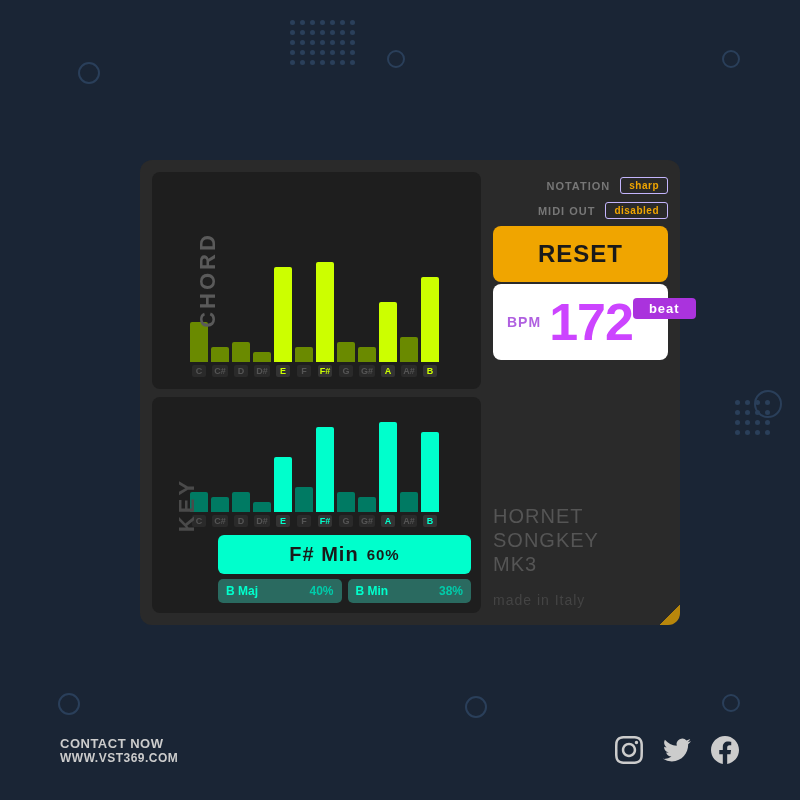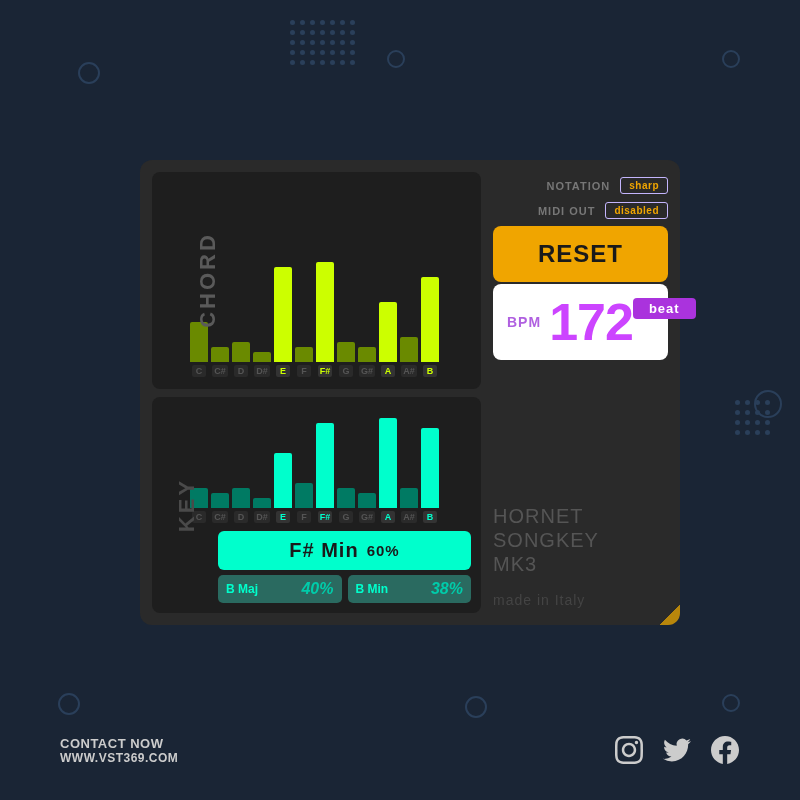--- a/index.html
+++ b/index.html
@@ -189,23 +189,22 @@
       padding: 6px;
       text-align: center;
       font-size: 12px;
       font-weight: bold;
       display: flex;
       justify-content: space-between;
       align-items: center;
       padding: 5px 8px;
     }
     .alt-key-pct {
-      font-size: 16px;
+      font-size: 12px;
       color: #00ccaa;
-      font-style: italic;
     }
 
     
     .right-panel {
       width: 175px;
       display: flex;
       flex-direction: column;
       gap: 2px;
     }
 

